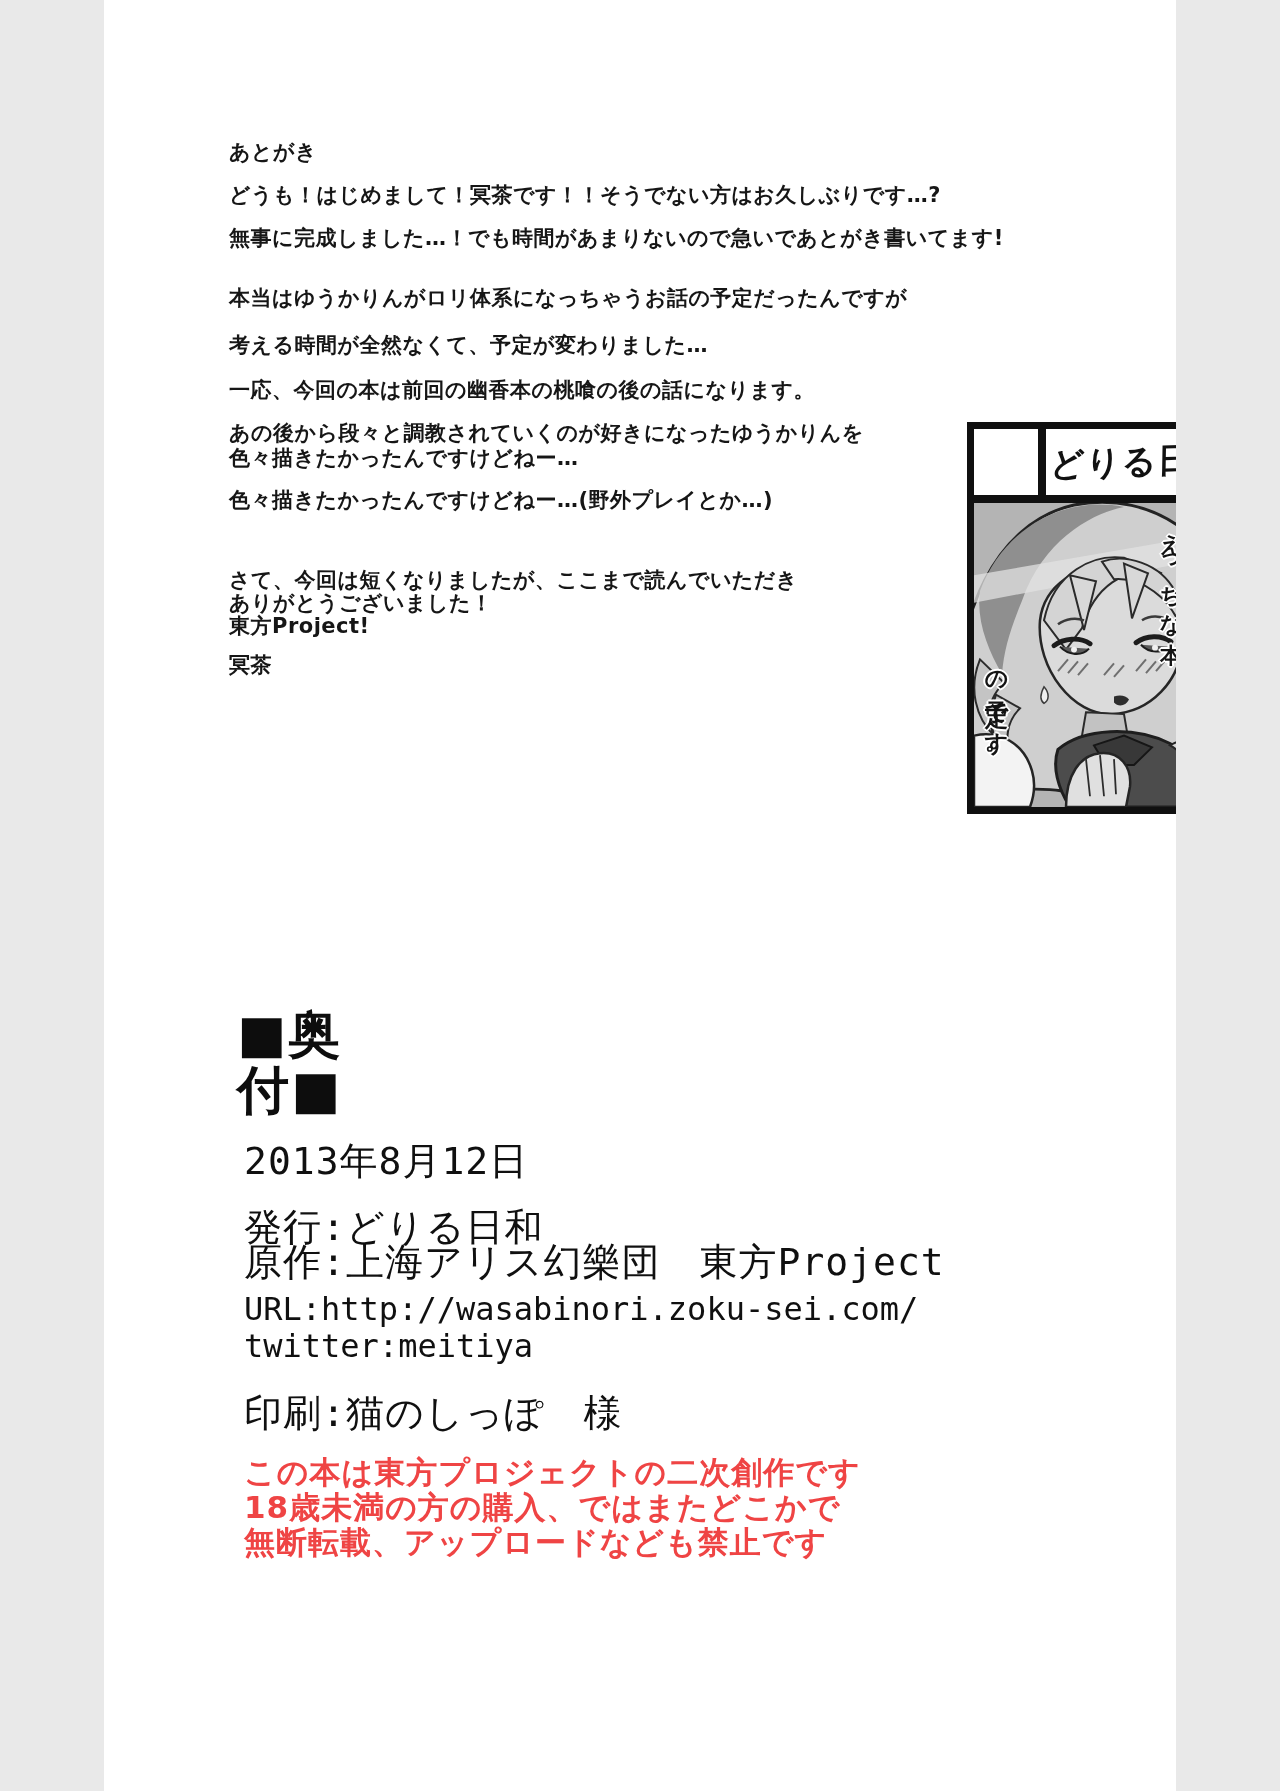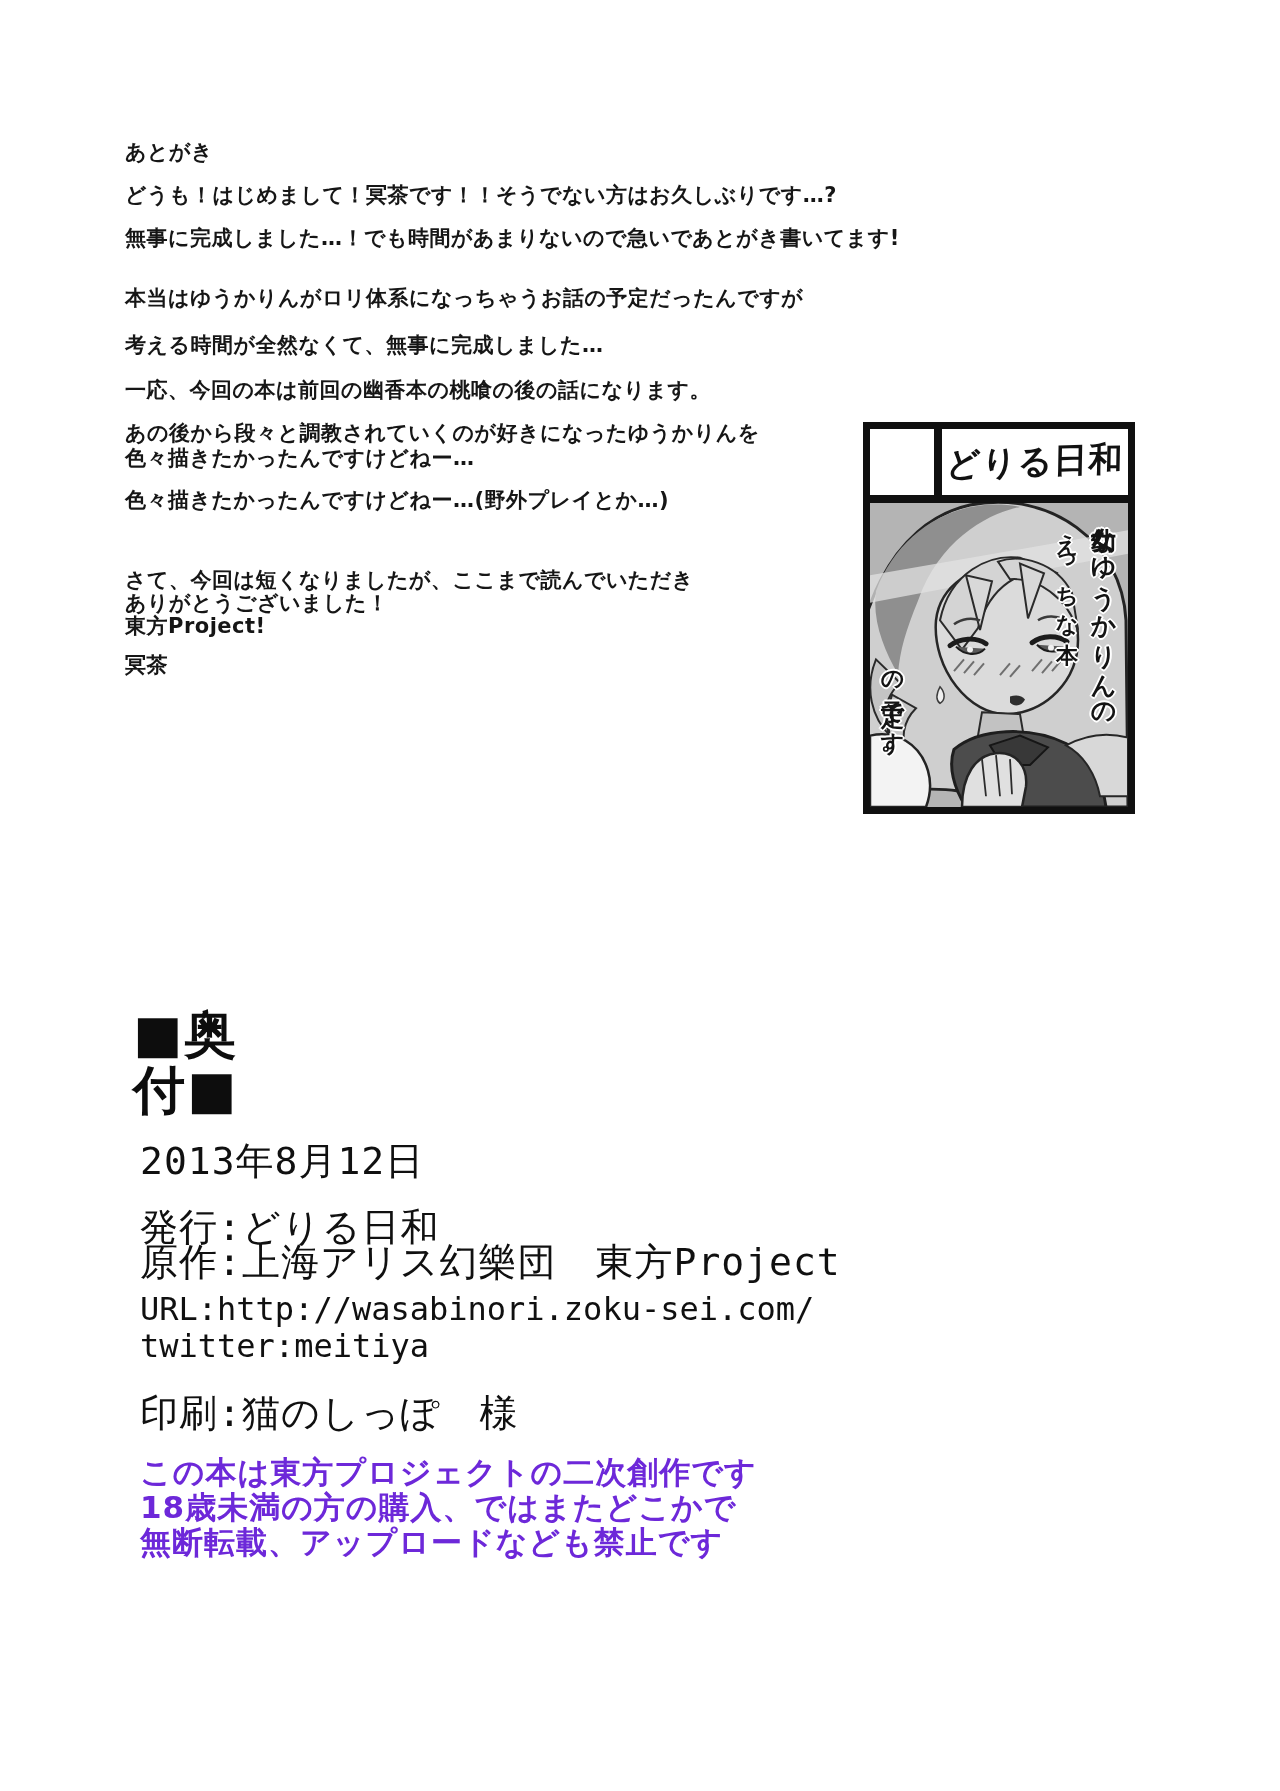--- a/index.html
+++ b/index.html
@@ -1,19 +1,19 @@
 <!DOCTYPE html>
 <html><head>
 <meta charset="utf-8">
 <style>
   * { margin:0; padding:0; box-sizing:border-box; }
   html,body { background:#e9e9e9; }
   body { font-family:"DejaVu Sans", sans-serif; }
   .page {
-    position:relative; width:1280px; height:1791px;
+    position:relative; width:1072px; height:1791px;
     background:#ffffff; overflow:hidden; margin:0 auto;
     color:#121212;
   }
 
   
   .aline {
     position:absolute; left:125px;
     font-size:21px; font-weight:600; color:#161616;
     letter-spacing:0.5px; white-space:pre;
     font-family:"DejaVu Sans", sans-serif;
@@ -62,36 +62,36 @@
   }
   .coline {
     position:absolute; left:140px;
     font-family:"DejaVu Sans Mono","DejaVu Sans",sans-serif;
     font-size:38px; font-weight:500; color:#101010;
     letter-spacing:1px; white-space:pre;
   }
   .coline.latin { font-size:32px; letter-spacing:0; }
   .notice {
     position:absolute; left:140px;
-    font-size:31px; font-weight:600; color:#6d28d9;
+    font-size:31px; font-weight:600; color:#ef4444;
     letter-spacing:1px; white-space:pre;
     font-family:"DejaVu Sans", sans-serif;
   }
 </style>
 </head>
 <body>
 
 <div class="page">
 
   <section>
     <div class="aline" style="top:138px">あとがき</div>
     <div class="aline" style="top:181px">どうも！はじめまして！冥茶です！！そうでない方はお久しぶりです…?</div>
     <div class="aline" style="top:224px">無事に完成しました…！でも時間があまりないので急いであとがき書いてます!</div>
     <div class="aline" style="top:284px">本当はゆうかりんがロリ体系になっちゃうお話の予定だったんですが</div>
-    <div class="aline" style="top:331px">考える時間が全然なくて、無事に完成しました…</div>
+    <div class="aline" style="top:331px">考える時間が全然なくて、予定が変わりました…</div>
     <div class="aline" style="top:376px">一応、今回の本は前回の幽香本の桃喰の後の話になります。</div>
     <div class="aline" style="top:419px">あの後から段々と調教されていくのが好きになったゆうかりんを</div>
     <div class="aline" style="top:444px">色々描きたかったんですけどねー…</div>
     <div class="aline" style="top:486px">色々描きたかったんですけどねー…(野外プレイとか…)</div>
     <div class="aline" style="top:566px">さて、今回は短くなりましたが、ここまで読んでいただき</div>
     <div class="aline" style="top:589px">ありがとうございました！</div>
     <div class="aline" style="top:612px">東方Project!</div>
     <div class="aline" style="top:651px">冥茶</div>
   </section>
 

